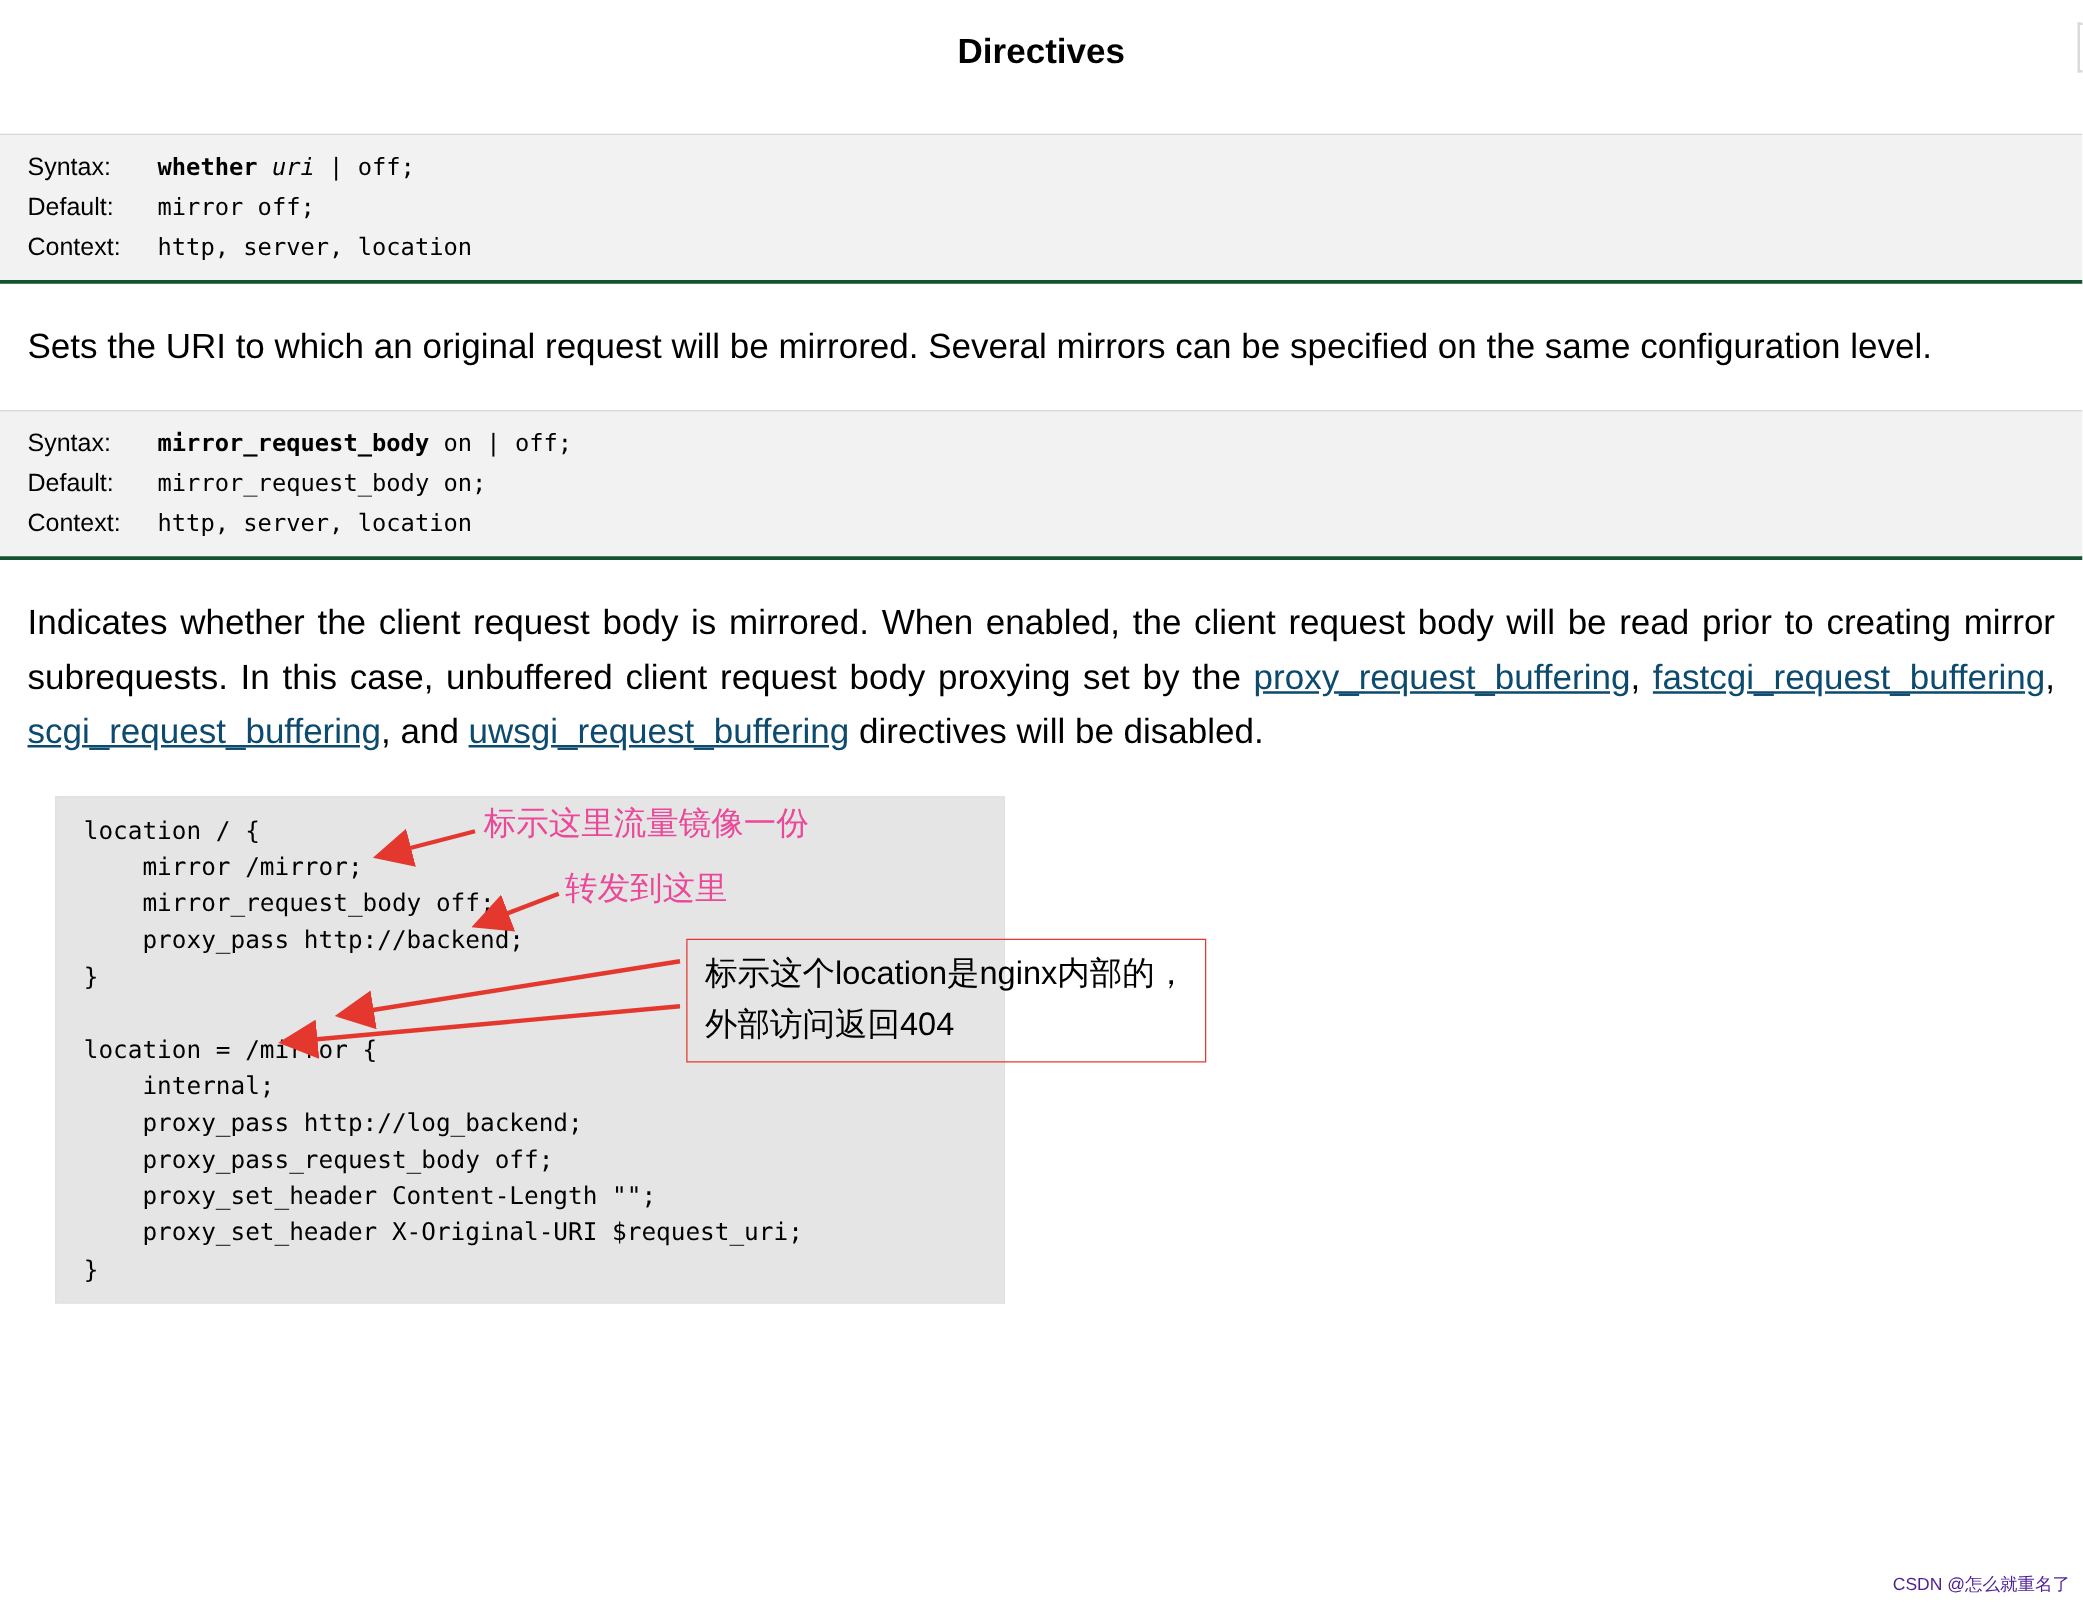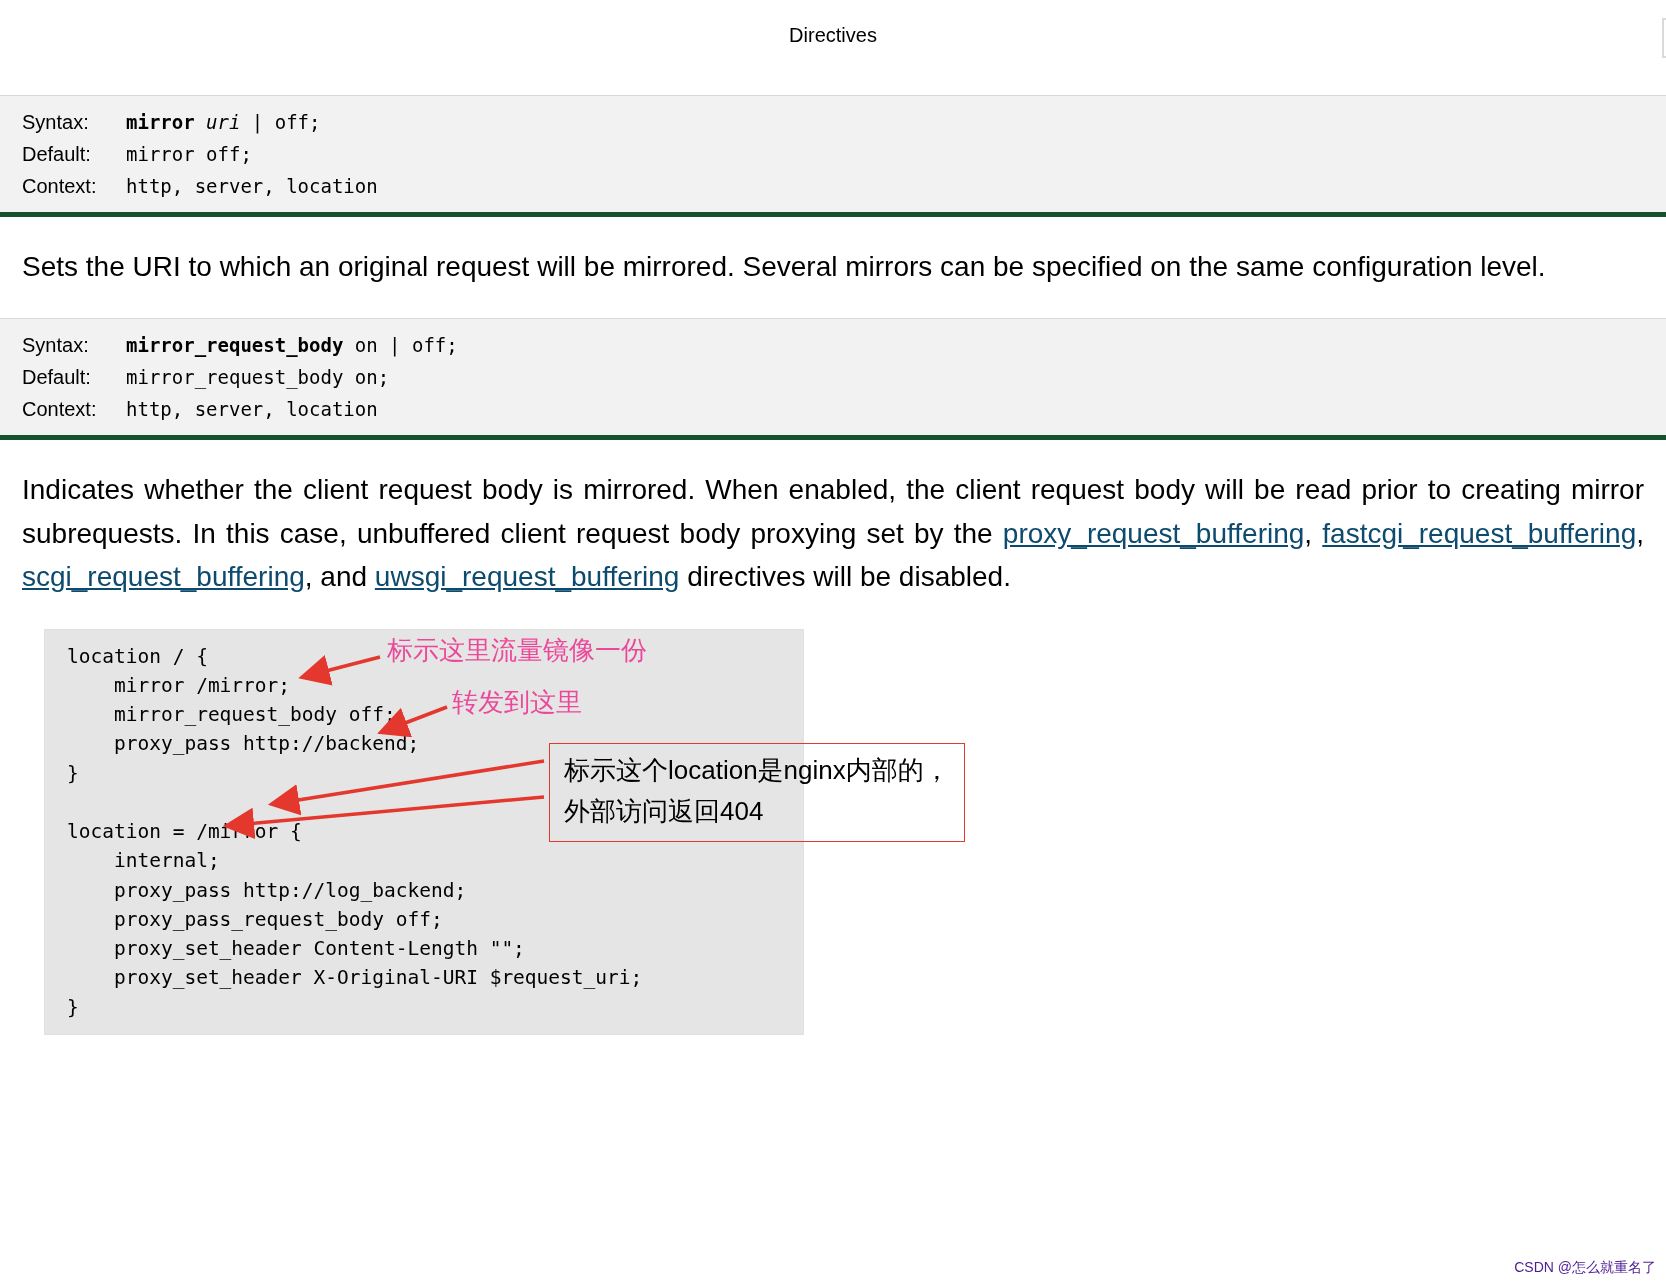--- a/index.html
+++ b/index.html
@@ -14,29 +14,29 @@
       color: #000;
       background: #fff;
       padding: 0;
       width: 1666px;
     }
     .page {
       padding: 20px 0 0 0;
     }
     h2.directives-title {
       text-align: center;
-      font-weight: normal;
-      font-size: 20px;
+      font-weight: bold;
+      font-size: 28px;
       margin-bottom: 30px;
       padding-bottom: 15px;
     }
     .directive-box {
       background: #f2f2f2;
       border-top: 1px solid #d8d8d8;
-      border-bottom: 5px solid #14532d;
+      border-bottom: 3px solid #14532d;
       padding: 10px 22px 10px 22px;
       margin-bottom: 28px;
     }
     .directive-row {
       display: flex;
       align-items: baseline;
       line-height: 1.6;
       font-size: 20px;
     }
     .directive-label {
@@ -132,21 +132,21 @@
 
 <div class="page">
   <div class="edge-mark"></div>
 
   <h2 class="directives-title">Directives</h2>
 
   <div class="directive-box">
     <div class="directive-row">
       <span class="directive-label">Syntax:</span>
       <span class="directive-value">
-        <span class="kw">mirror</span>
+        <span class="kw">whether</span>
         <em>uri</em><span> | off;</span>
       </span>
     </div>
     <div class="directive-row">
       <span class="directive-label">Default:</span>
       <span class="directive-value">mirror off;</span>
     </div>
     <div class="directive-row">
       <span class="directive-label">Context:</span>
       <span class="directive-value">http, server, location</span>

